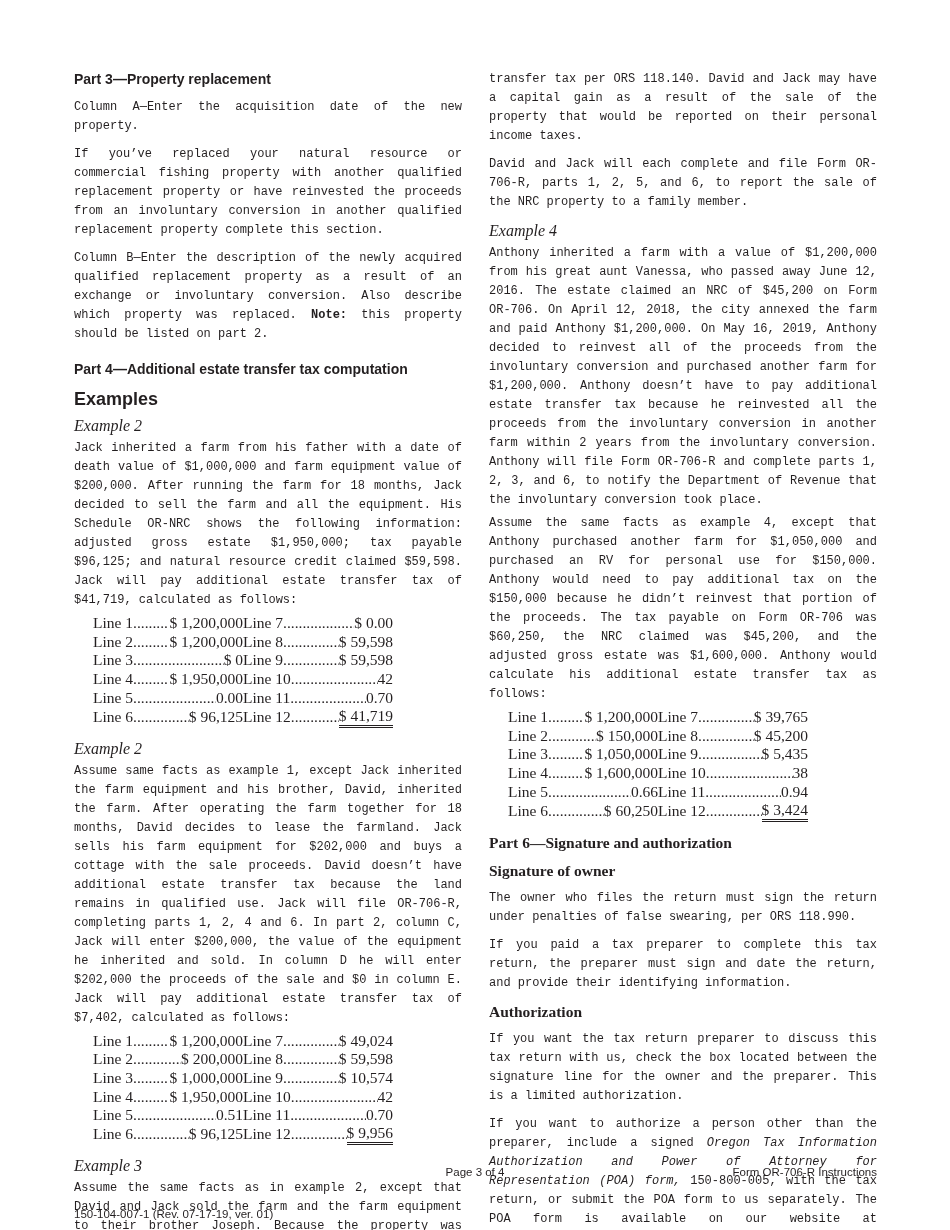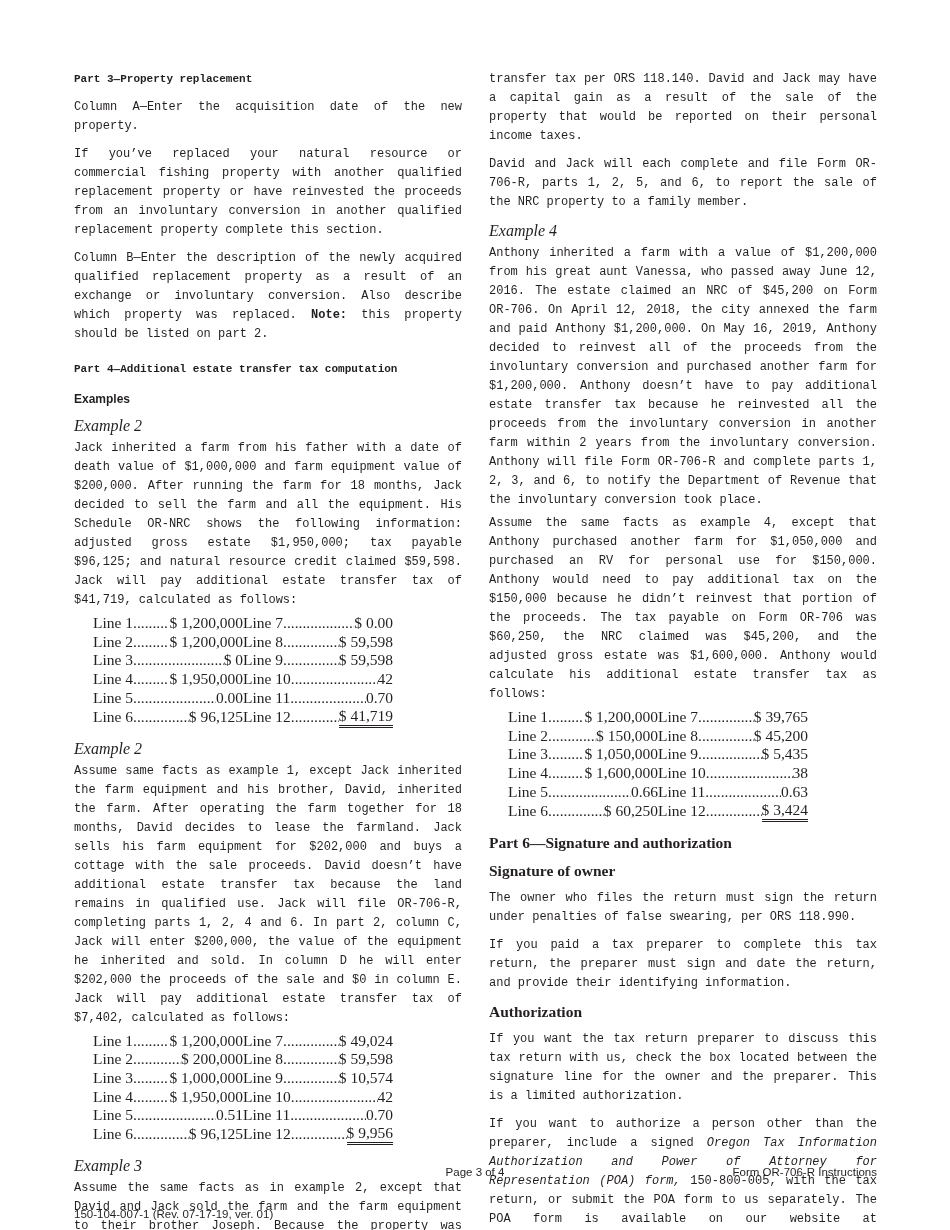--- a/index.html
+++ b/index.html
@@ -1,22 +1,22 @@
 <!DOCTYPE html>
 <html><head>
 <meta charset="utf-8">
 <style>
   html, body { margin: 0; padding: 0; background: #ffffff; }
   body { width: 950px; height: 1230px; position: relative; overflow: hidden; color: #231f20; }
   .col { position: absolute; top: 70px; width: 388px; }
   .col-left { left: 74px; }
   .col-right { left: 489px; }
   p { margin: 0 0 9px 0; font-family: Liberation Mono, monospace; font-size: 12px; line-height: 19px; text-align: justify; }
-  .h-part { font-family: Liberation Mono, monospace; font-weight: bold; font-size: 11px; line-height: 19px; margin: 0 0 9px 0; }
-  .h-examples { font-family: "Liberation Sans", sans-serif; font-weight: bold; font-size: 12px; line-height: 22px; margin: 0 0 6px 0; }
+  .h-part { font-family: Liberation Sans, sans-serif; font-weight: bold; font-size: 14px; line-height: 19px; margin: 0 0 9px 0; }
+  .h-examples { font-family: "Liberation Sans", sans-serif; font-weight: bold; font-size: 18px; line-height: 22px; margin: 0 0 6px 0; }
   .h-serif-bold { font-family: "Liberation Serif", serif; font-weight: bold; font-size: 15.5px; line-height: 19px; margin: 8px 0 9px 0; }
   .ex-title { font-family: "Liberation Serif", serif; font-style: italic; font-size: 16px; line-height: 19px; margin: 0 0 4px 0; }
   .calc { display: flex; justify-content: flex-start; margin: 2px 0 11px 19px; width: 354px; }
   .calc-col { width: 150px; }
   .calc-col.right { width: 150px; }
   .calc-row { display: flex; font-family: "Liberation Serif", serif; font-size: 15.5px; line-height: 18.7px; white-space: nowrap; }
   .calc-row .lbl { flex: 0 0 auto; }
   .calc-row .dots { flex: 1 1 auto; overflow: hidden; }
   .calc-row .dots::before { content: "................................................................"; letter-spacing: 0px; }
   .calc-row .val { flex: 0 0 auto; text-align: right; }
@@ -240,21 +240,21 @@
           <span class="val">$ 5,435</span>
         </div>
       <div class="calc-row">
           <span class="lbl">Line 10</span>
           <span class="dots"></span>
           <span class="val">38</span>
         </div>
       <div class="calc-row">
           <span class="lbl">Line 11</span>
           <span class="dots"></span>
-          <span class="val">0.63</span>
+          <span class="val">0.94</span>
         </div>
       <div class="calc-row total">
           <span class="lbl">Line 12</span>
           <span class="dots"></span>
           <span class="val">$ 3,424</span>
         </div>
     </div>
   </div>
 
   <div class="h-serif-bold">Part 6—Signature and authorization</div>

